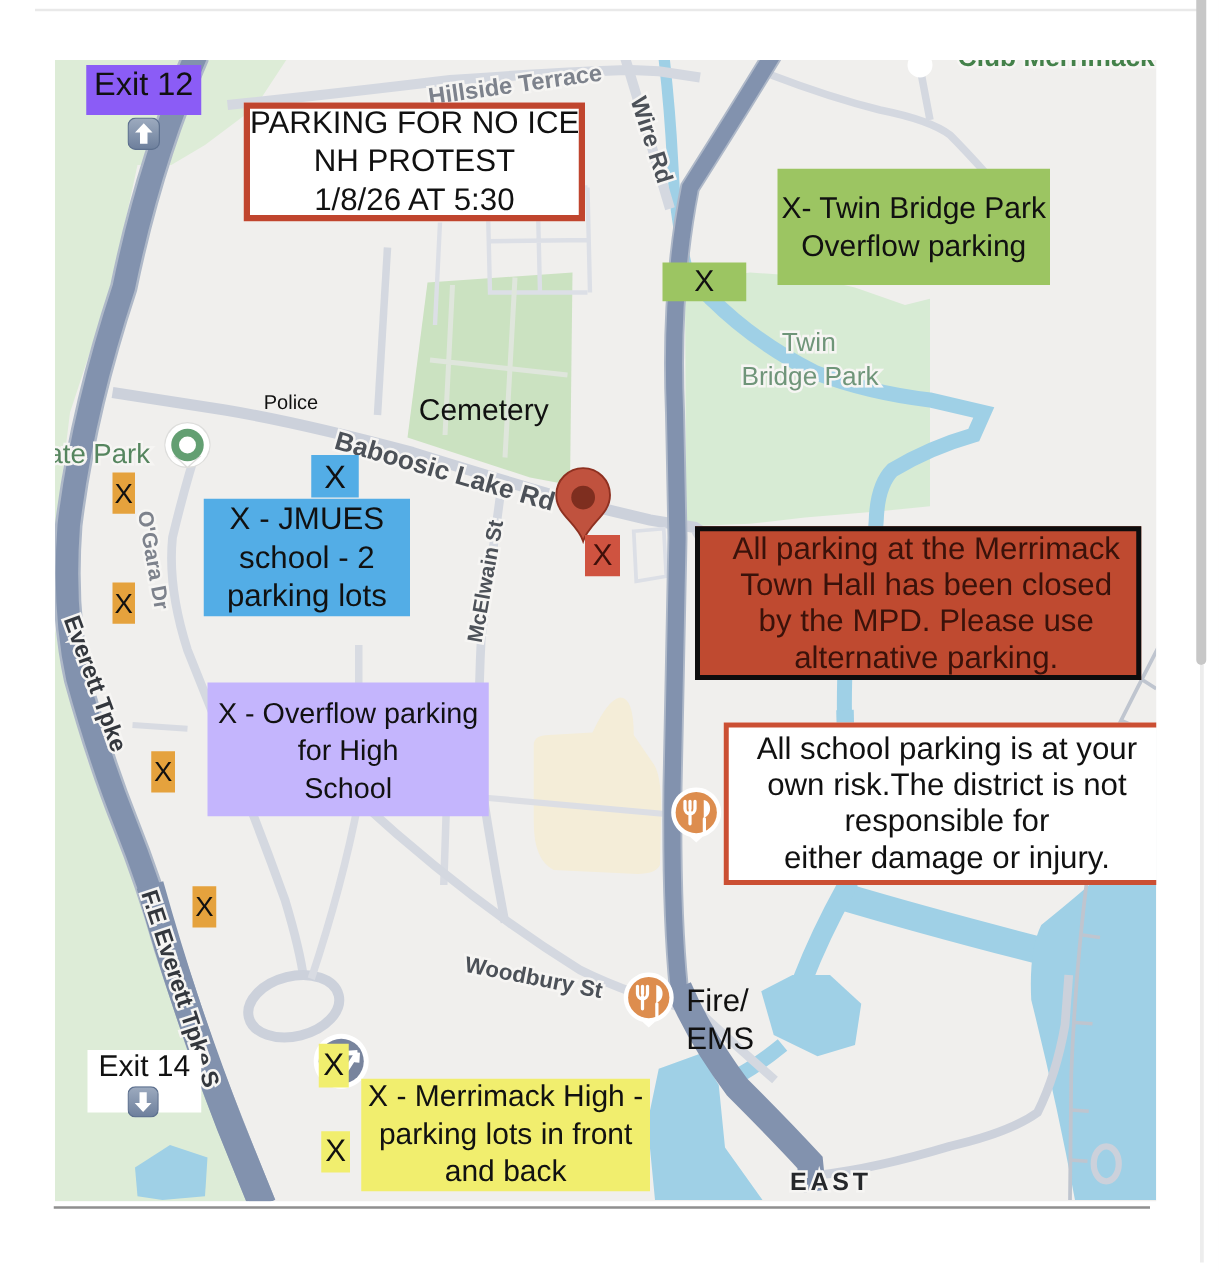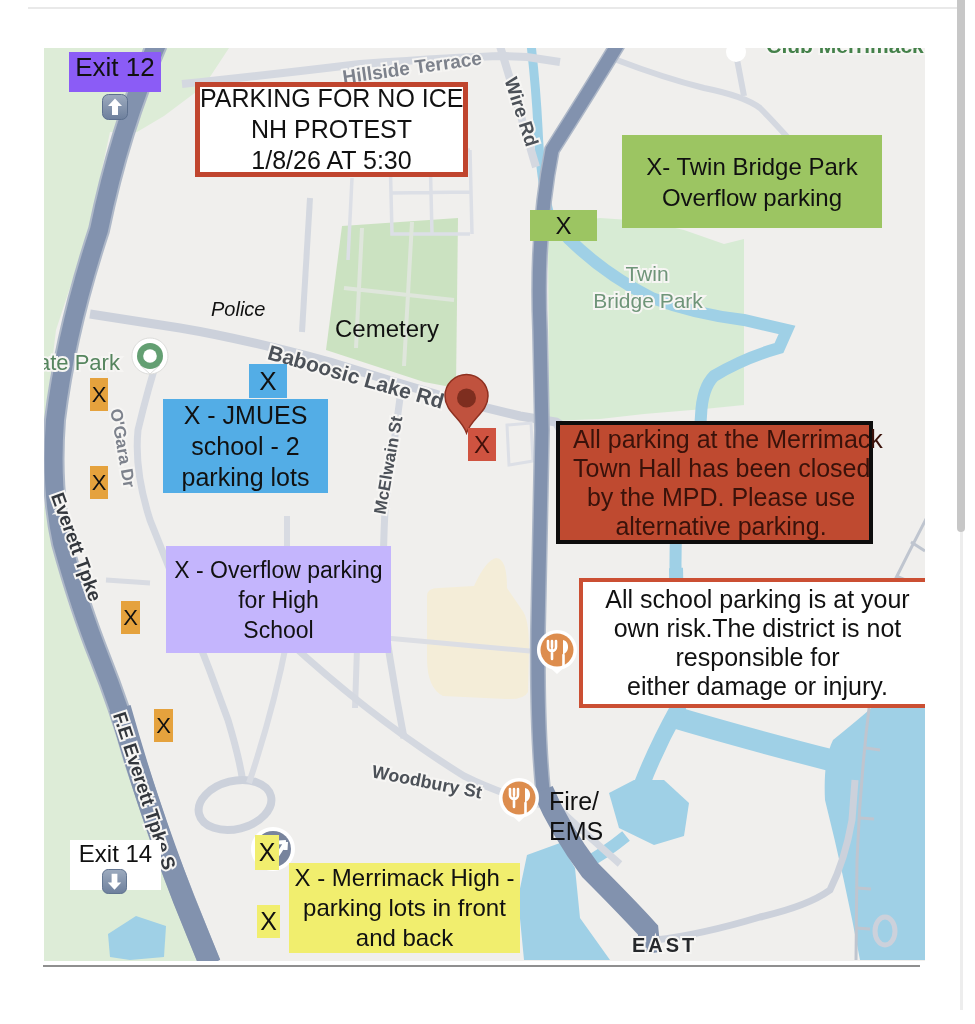--- a/index.html
+++ b/index.html
@@ -171,44 +171,44 @@
           <stop offset="0" stop-color="#9dabbf"></stop>
           <stop offset="1" stop-color="#6d7f9c"></stop>
         </linearGradient>
       </defs>
   <rect x="0.5" y="0.5" width="25" height="25" rx="6" fill="url(#g1)" stroke="#5d708e"></rect>
   <path d="M 13,4.5 L 20,12 H 16 V 21 H 10 V 12 H 6 Z" fill="#ffffff"></path>
 </svg>
 
 <div class="bx cc" style="left:151px;top:34px;width:273px;height:95px;background:#fff;border:5px solid #c0452e;font-size:25px;line-height:31px;">PARKING FOR NO ICE<br>NH PROTEST<br>1/8/26 AT 5:30</div>
 
-<div class="bx cc" style="left:578px;top:87px;width:260px;height:93px;background:#9cc562;font-size:24px;line-height:31px;">X- Twin Bridge Park<br>Overflow parking</div>
+<div class="bx cc" style="left:578px;top:87px;width:218px;height:93px;background:#9cc562;font-size:24px;line-height:31px;">X- Twin Bridge Park<br>Overflow parking</div>
 
 <div class="bx cc" style="left:486px;top:162px;width:67px;height:31px;background:#9cc562;font-size:24px;">X</div>
 
-<div class="bx" style="left:167px;top:250px;font-size:20px;font-style:italic;">Police</div>
+<div class="bx" style="left:167px;top:266px;font-size:16px;">Police</div>
 
 <div class="bx" style="left:291px;top:267px;font-size:24px;">Cemetery</div>
 
 <div class="bx cc" style="left:205px;top:316px;width:38px;height:34px;background:#53ade6;font-size:26px;">X</div>
 
 <div class="bx cc" style="left:119px;top:351px;width:165px;height:94px;background:#53ade6;font-size:25px;line-height:31px;">X - JMUES<br>school - 2<br>parking lots</div>
 
 <div class="bx cc" style="left:46px;top:330px;width:18px;height:33px;background:#e5a23d;font-size:22px;">X</div>
 
 <div class="bx cc" style="left:46px;top:418px;width:18px;height:33px;background:#e5a23d;font-size:22px;">X</div>
 
 <div class="bx cc" style="left:77px;top:553px;width:19px;height:33px;background:#e5a23d;font-size:22px;">X</div>
 
 <div class="bx cc" style="left:110px;top:661px;width:19px;height:33px;background:#e5a23d;font-size:22px;">X</div>
 
 
 <div class="bx cc" style="left:424px;top:380px;width:28px;height:33px;background:#cf5340;font-size:24px;color:#40100a;">X</div>
 
-<div class="bx cc" style="left:512px;top:373px;width:317px;height:123px;background:#bf4a30;border:4px solid #0d0d0d;font-size:25px;line-height:29px;color:#3a120a;padding-left:13px;">All parking at the Merrimack<br>Town Hall has been closed<br>by the MPD. Please use<br>alternative parking.</div>
+<div class="bx cc" style="left:512px;top:373px;width:357px;height:123px;background:#bf4a30;border:4px solid #0d0d0d;font-size:25px;line-height:29px;color:#3a120a;padding-left:13px;">All parking at the Merrimack<br>Town Hall has been closed<br>by the MPD. Please use<br>alternative parking.</div>
 
 <div class="bx cc" style="left:122px;top:498px;width:225px;height:107px;background:#c4b5fd;font-size:23px;line-height:30px;">X - Overflow parking<br>for High<br>School</div>
 
 <div class="bx cc" style="left:535px;top:530px;width:357px;height:130px;background:#fff;border:4px solid #cb4f33;font-size:25px;line-height:29px;">All school parking is at your<br>own risk.The district is not<br>responsible for<br>either damage or injury.</div>
 
 <div class="bx" style="left:505px;top:738px;font-size:25px;line-height:30px;text-align:left;">Fire/<br>EMS</div>
 
 <div class="bx" style="left:26px;top:792px;width:91px;height:50px;background:#fff;font-size:24px;">Exit 14</div>
 
 <svg class="bx" style="left:58px;top:821px;" width="25" height="25" viewBox="0 0 26 26">

